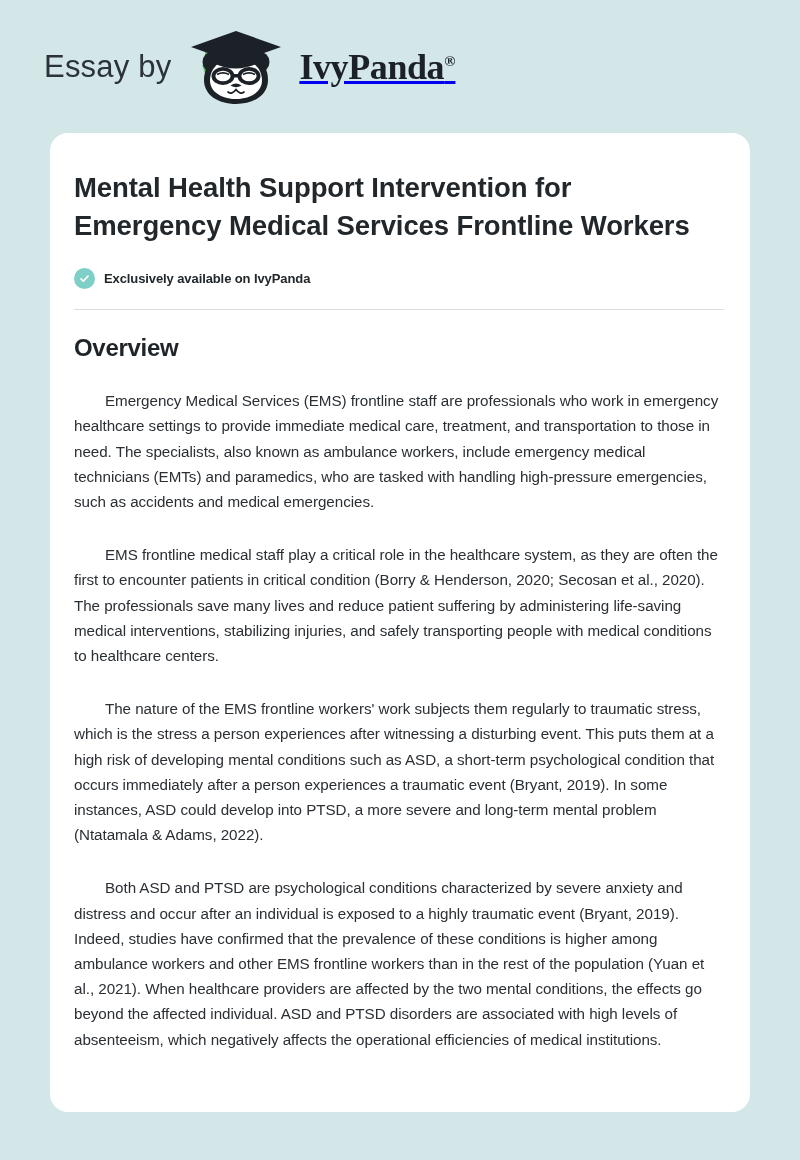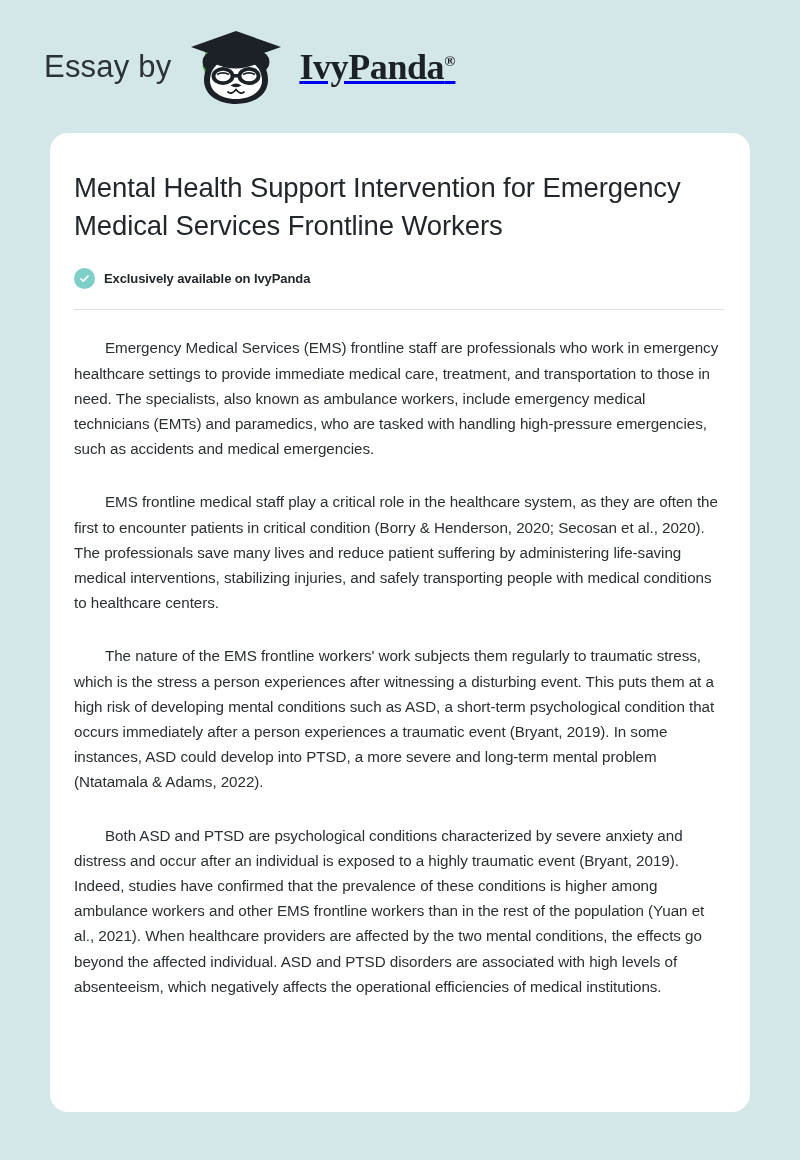--- a/index.html
+++ b/index.html
@@ -83,21 +83,21 @@
     width: 700px;
     height: 979px;
     background: #ffffff;
     border-radius: 18px;
     padding: 36px 26px 0 24px;
     overflow: hidden;
   }
 
   .doc-title {
     font-size: 27.5px;
-    font-weight: normal;
+    font-weight: bold;
     color: #22272b;
     line-height: 1.37;
     letter-spacing: -0.1px;
     margin: 0 0 12px 0;
     padding: 0 8px 0 0;
   }
 
   .exclusive-row {
     display: flex;
     align-items: center;
@@ -211,20 +211,21 @@
       <span class="check-badge">
         <svg width="13" height="13" viewBox="0 0 13 13" aria-hidden="true">
           <path d="M3 6.9 L5.3 9.1 L10 4.2" stroke="#ffffff" stroke-width="1.7" fill="none" stroke-linecap="round" stroke-linejoin="round"></path>
         </svg>
       </span>
       <span class="exclusive-text">Exclusively available on IvyPanda</span>
     </div>
 
     <hr class="divider">
 
+    <h2 class="section-heading">Overview</h2>
 
     <p class="body-text first">Emergency Medical Services (EMS) frontline staff are professionals who work in emergency healthcare settings to provide immediate medical care, treatment, and transportation to those in need. The specialists, also known as ambulance workers, include emergency medical technicians (EMTs) and paramedics, who are tasked with handling high-pressure emergencies, such as accidents and medical emergencies.</p>
     <p class="body-text">EMS frontline medical staff play a critical role in the healthcare system, as they are often the first to encounter patients in critical condition (Borry &amp; Henderson, 2020; Secosan et al., 2020). The professionals save many lives and reduce patient suffering by administering life-saving medical interventions, stabilizing injuries, and safely transporting people with medical conditions to healthcare centers.</p>
     <p class="body-text">The nature of the EMS frontline workers' work subjects them regularly to traumatic stress, which is the stress a person experiences after witnessing a disturbing event. This puts them at a high risk of developing mental conditions such as ASD, a short-term psychological condition that occurs immediately after a person experiences a traumatic event (Bryant, 2019). In some instances, ASD could develop into PTSD, a more severe and long-term mental problem (Ntatamala &amp; Adams, 2022).</p>
     <p class="body-text">Both ASD and PTSD are psychological conditions characterized by severe anxiety and distress and occur after an individual is exposed to a highly traumatic event (Bryant, 2019). Indeed, studies have confirmed that the prevalence of these conditions is higher among ambulance workers and other EMS frontline workers than in the rest of the population (Yuan et al., 2021). When healthcare providers are affected by the two mental conditions, the effects go beyond the affected individual. ASD and PTSD disorders are associated with high levels of absenteeism, which negatively affects the operational efficiencies of medical institutions.</p>
 
   </div>
 </div>
 
 </body></html>

